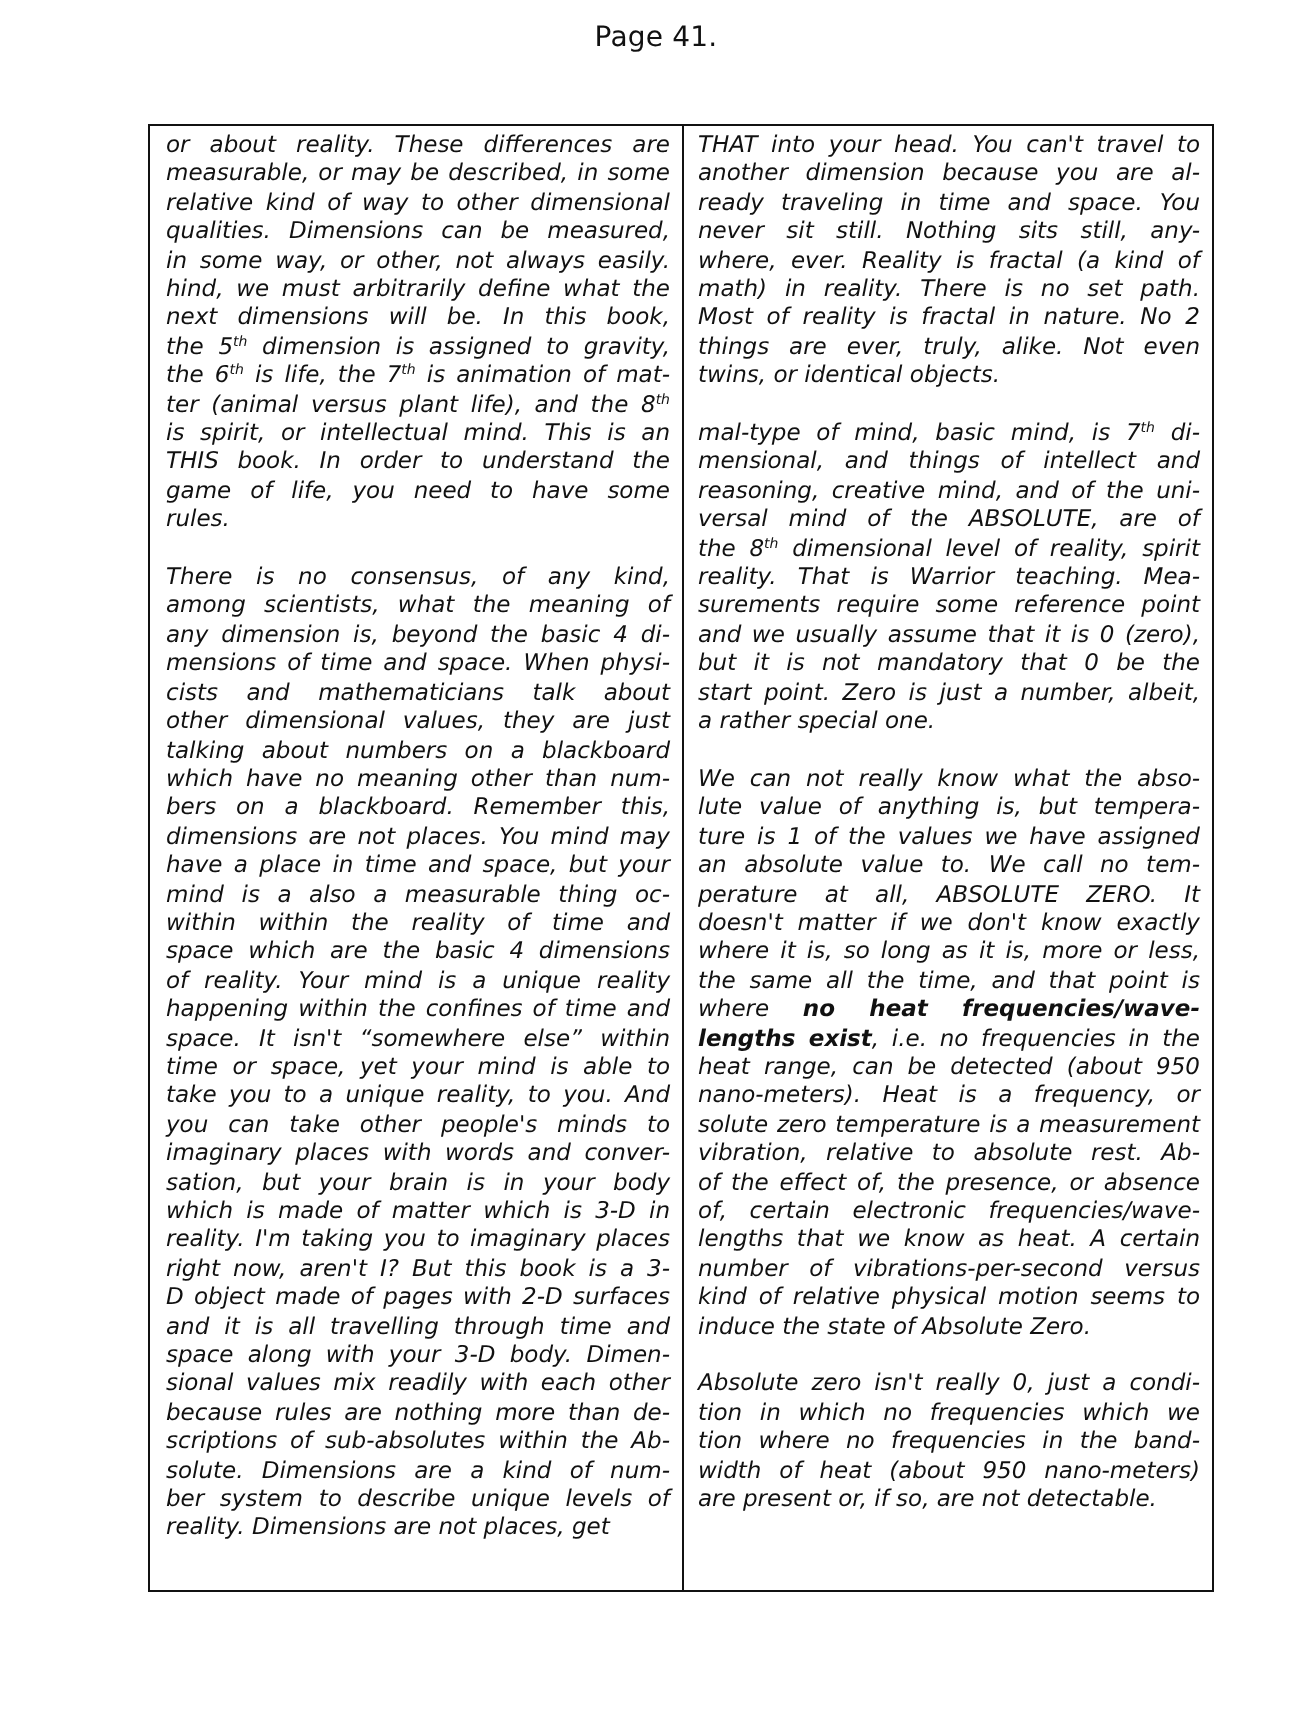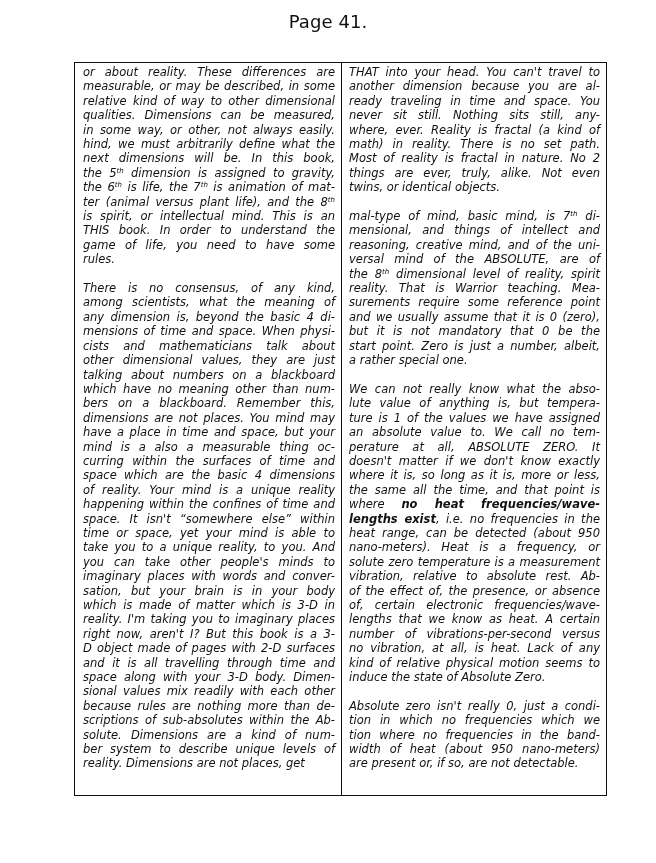--- a/index.html
+++ b/index.html
@@ -1,19 +1,19 @@
 <!DOCTYPE html>
 <html><head>
 <meta charset="utf-8">
 <style>
   html, body { margin: 0; padding: 0; background: #ffffff; }
   body { width: 656px; height: 863px; position: relative; overflow: hidden;
          font-family: "DejaVu Sans", sans-serif; color: #111; }
   .page-number { position: absolute; top: 11px; left: 0; width: 656px; text-align: center;
-                 font-size: 18px; letter-spacing: 0.1px; color: #111; }
+                 font-size: 14px; letter-spacing: 0.1px; color: #111; }
   .frame { position: absolute; left: 74px; top: 62px; width: 533px; height: 734px;
            border: 1.5px solid #111; box-sizing: border-box; display: flex; font-style: italic; }
   .col { box-sizing: border-box; padding: 2px 6px 0 8px; font-size: 11.5px; line-height: 14.4px; }
   .col-left { width: 267px; border-right: 1.5px solid #111; }
   .col-right { flex: 1; padding-left: 7px; }
   .para { margin: 0 0 14.4px 0; text-align: justify; text-align-last: left; hyphens: none; }
   .line { display: block; white-space: nowrap; text-align: justify; text-align-last: justify; }
   .line.last { text-align-last: left; }
   sup { font-size: 7px; line-height: 0; vertical-align: 4px; }
   b { font-weight: bold; }
@@ -47,21 +47,21 @@
         <span class="line">any dimension is, beyond the basic 4 di-</span>
         <span class="line">mensions of time and space. When physi-</span>
         <span class="line">cists and mathematicians talk about</span>
         <span class="line">other dimensional values, they are just</span>
         <span class="line">talking about numbers on a blackboard</span>
         <span class="line">which have no meaning other than num-</span>
         <span class="line">bers on a blackboard. Remember this,</span>
         <span class="line">dimensions are not places. You mind may</span>
         <span class="line">have a place in time and space, but your</span>
         <span class="line">mind is a also a measurable thing oc-</span>
-        <span class="line">curring within the surfaces of time and</span>
+        <span class="line">within within the reality of time and</span>
         <span class="line">space which are the basic 4 dimensions</span>
         <span class="line">of reality. Your mind is a unique reality</span>
         <span class="line">happening within the confines of time and</span>
         <span class="line">space. It isn't “somewhere else” within</span>
         <span class="line">time or space, yet your mind is able to</span>
         <span class="line">take you to a unique reality, to you. And</span>
         <span class="line">you can take other people's minds to</span>
         <span class="line">imaginary places with words and conver-</span>
         <span class="line">sation, but your brain is in your body</span>
         <span class="line">which is made of matter which is 3-D in</span>
@@ -115,21 +115,20 @@
         <span class="line">where <b>no heat frequencies/wave-</b></span>
         <span class="line"><b>lengths exist</b>, i.e. no frequencies in the</span>
         <span class="line">heat range, can be detected (about 950</span>
         <span class="line">nano-meters). Heat is a frequency, or</span>
         <span class="line">solute zero temperature is a measurement</span>
         <span class="line">vibration, relative to absolute rest. Ab-</span>
         <span class="line">of the effect of, the presence, or absence</span>
         <span class="line">of, certain electronic frequencies/wave-</span>
         <span class="line">lengths that we know as heat. A certain</span>
         <span class="line">number of vibrations-per-second versus</span>
-        <span class="line">no vibration, at all, is heat. Lack of any</span>
         <span class="line">kind of relative physical motion seems to</span>
         <span class="line last">induce the state of Absolute Zero.</span>
       </div>
       <div class="para">
         <span class="line"> Absolute zero isn't really 0, just a condi-</span>
         <span class="line">tion in which no frequencies which we</span>
         <span class="line">tion where no frequencies in the band-</span>
         <span class="line">width of heat (about 950 nano-meters)</span>
         <span class="line last">are present or, if so, are not detectable.</span>
       </div>

